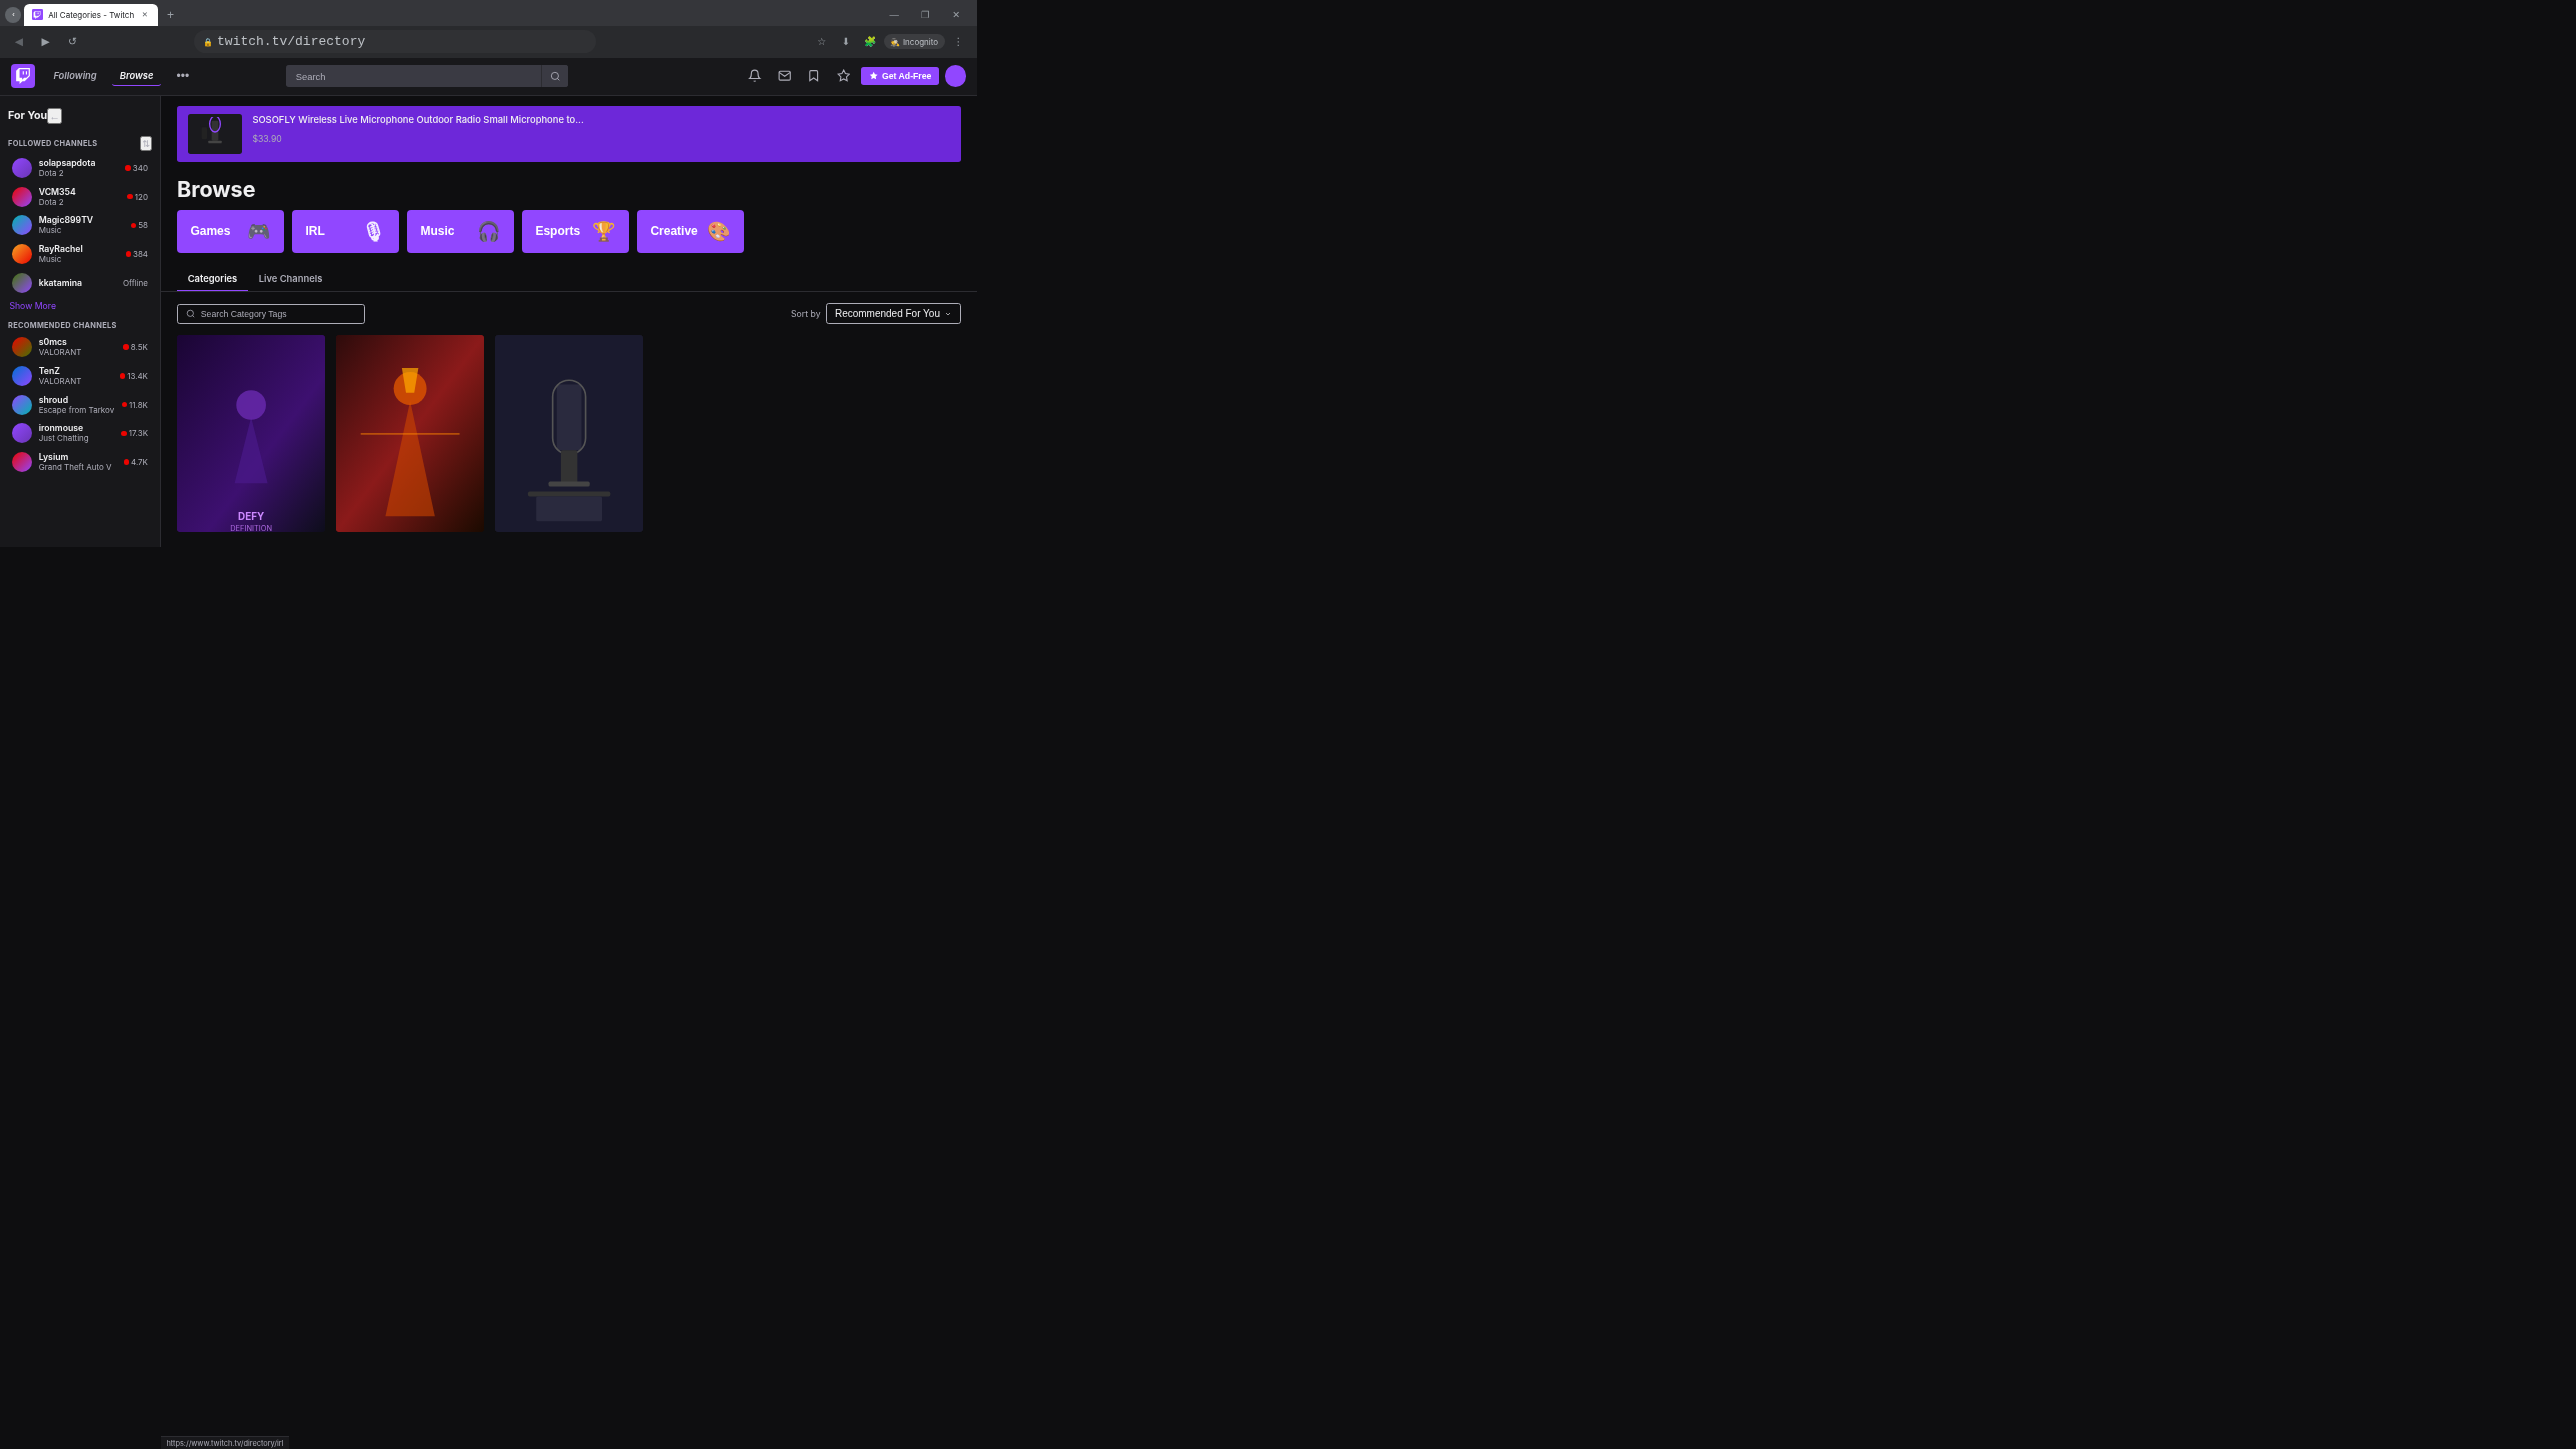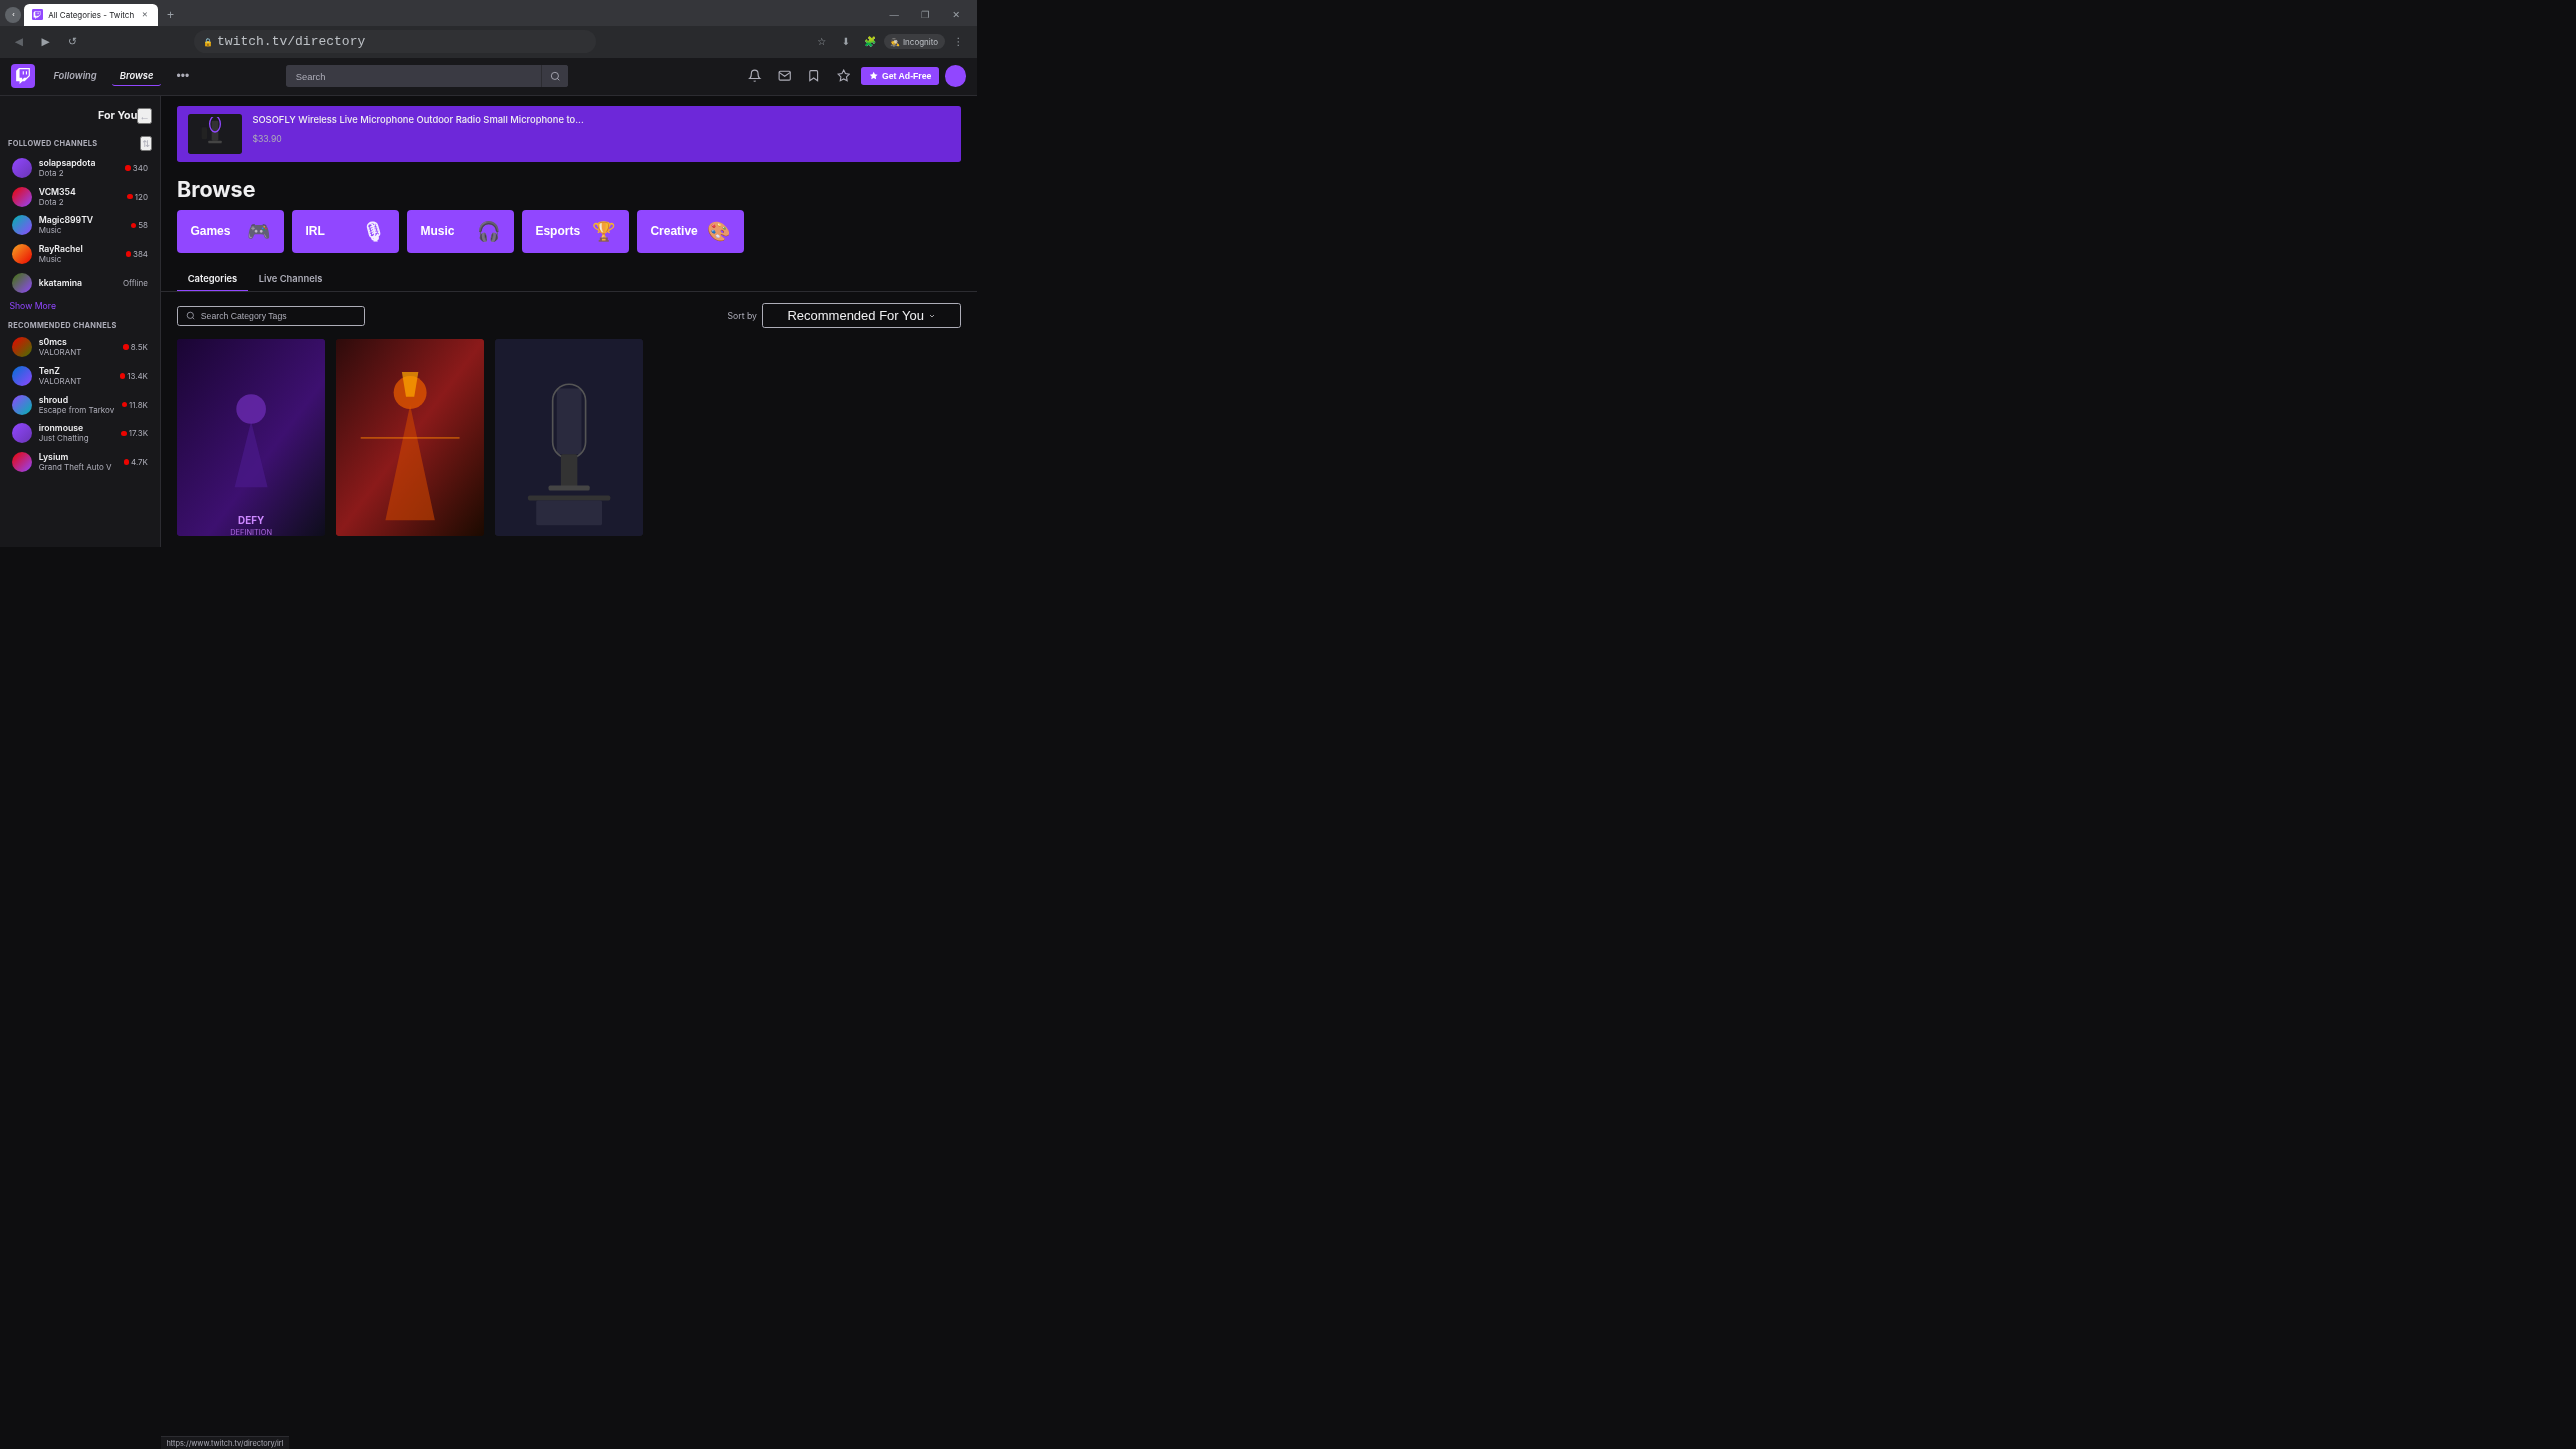--- a/index.html
+++ b/index.html
@@ -46,21 +46,21 @@
     
     .main-content { display: flex; flex: 1; overflow: hidden; }
 
     
     .sidebar { width: 161px; background: #18181b; border-right: 0.7px solid #2c2c31; overflow-y: auto; flex-shrink: 0; padding: 8px 0; }
     .sidebar::-webkit-scrollbar { width: 4px; }
     .sidebar::-webkit-scrollbar-track { background: transparent; }
     .sidebar::-webkit-scrollbar-thumb { background: #3a3a43; border-radius: 2px; }
     .sidebar-section-header { padding: 5.4px 8px 2.7px; font-size: 7.4px; font-weight: 700; color: #adadb8; letter-spacing: 0.3px; display: flex; align-items: center; justify-content: space-between; }
     .sidebar-sort-btn { color: #adadb8; cursor: pointer; font-size: 9.4px; }
-    .sidebar-for-you { padding: 4px 8px; font-size: 10.7px; font-weight: 700; color: #efeff1; display: flex; align-items: center; justify-content: flex-end; margin-bottom: 2.7px; }
+    .sidebar-for-you { padding: 4px 8px; font-size: 10.7px; font-weight: 700; color: #efeff1; display: flex; align-items: center; justify-content: flex-start; margin-bottom: 2.7px; }
     .sidebar-collapse-btn { color: #adadb8; cursor: pointer; font-size: 10.7px; }
     .sidebar-channel { display: flex; align-items: center; padding: 4px 8px; gap: 6.7px; cursor: pointer; border-radius: 2.7px; margin: 0.7px 4px; }
     .channel-avatar { width: 20px; height: 20px; border-radius: 50%; flex-shrink: 0; }
     .channel-info { flex: 1; min-width: 0; }
     .channel-name { font-size: 8.7px; font-weight: 600; color: #efeff1; overflow: hidden; text-overflow: ellipsis; white-space: nowrap; }
     .channel-game { font-size: 8px; color: #adadb8; overflow: hidden; text-overflow: ellipsis; white-space: nowrap; }
     .channel-viewers { display: flex; align-items: center; gap: 2px; font-size: 8px; color: #adadb8; white-space: nowrap; }
     .live-dot { width: 5.4px; height: 5.4px; border-radius: 50%; background: #eb0400; flex-shrink: 0; }
     .offline-label { font-size: 8px; color: #adadb8; }
     .show-more { padding: 4px 9.4px; color: #9147ff; font-size: 8.7px; cursor: pointer; }
@@ -89,21 +89,21 @@
     .browse-tabs { display: flex; gap: 0; padding: 0 16px; border-bottom: 0.7px solid #2c2c31; margin-bottom: 10.7px; }
     .browse-tab { padding: 6.7px 10.7px; font-size: 9.4px; font-weight: 600; cursor: pointer; color: #adadb8; border-bottom: 1.3px solid transparent; }
     .browse-tab.active { color: #efeff1; border-bottom: 1.3px solid #9147ff; }
 
     
     .browse-toolbar { display: flex; align-items: center; padding: 0 16px 10.7px; gap: 8px; }
     .category-search { display: flex; align-items: center; background: transparent; border: 0.7px solid #adadb8; border-radius: 2.7px; padding: 4px 8px; gap: 5.4px; width: 188px; }
     .category-search input { background: transparent; border: none; outline: none; color: #efeff1; font-size: 8.7px; flex: 1; }
     .category-search input::placeholder { color: #adadb8; }
     .sort-by { display: flex; align-items: center; gap: 5.4px; margin-left: auto; color: #adadb8; font-size: 8.7px; }
-    .sort-dropdown { display: flex; align-items: center; gap: 4px; background: transparent; border: 0.7px solid #adadb8; border-radius: 2.7px; padding: 4px 24px; color: #efeff1; font-size: 13px; cursor: pointer; }
+    .sort-dropdown { display: flex; align-items: center; gap: 4px; background: transparent; border: 0.7px solid #adadb8; border-radius: 2.7px; padding: 4px 8px; color: #efeff1; font-size: 10px; cursor: pointer; }
     .sort-dropdown svg { width: 8px; height: 8px; }
 
     
     .game-grid { display: grid; grid-template-columns: repeat(auto-fill, minmax(124px, 1fr)); gap: 10.7px; padding: 0 16px 16px; }
     .game-card { cursor: pointer; border-radius: 2.7px; overflow: hidden; }
     .game-thumb { width: 100%; aspect-ratio: 3/4; border-radius: 2.7px; overflow: hidden; }
 
     
     .avatar-1 { background: linear-gradient(135deg, #9147ff, #6a35b5); }
     .avatar-2 { background: linear-gradient(135deg, #eb0400, #9147ff); }

